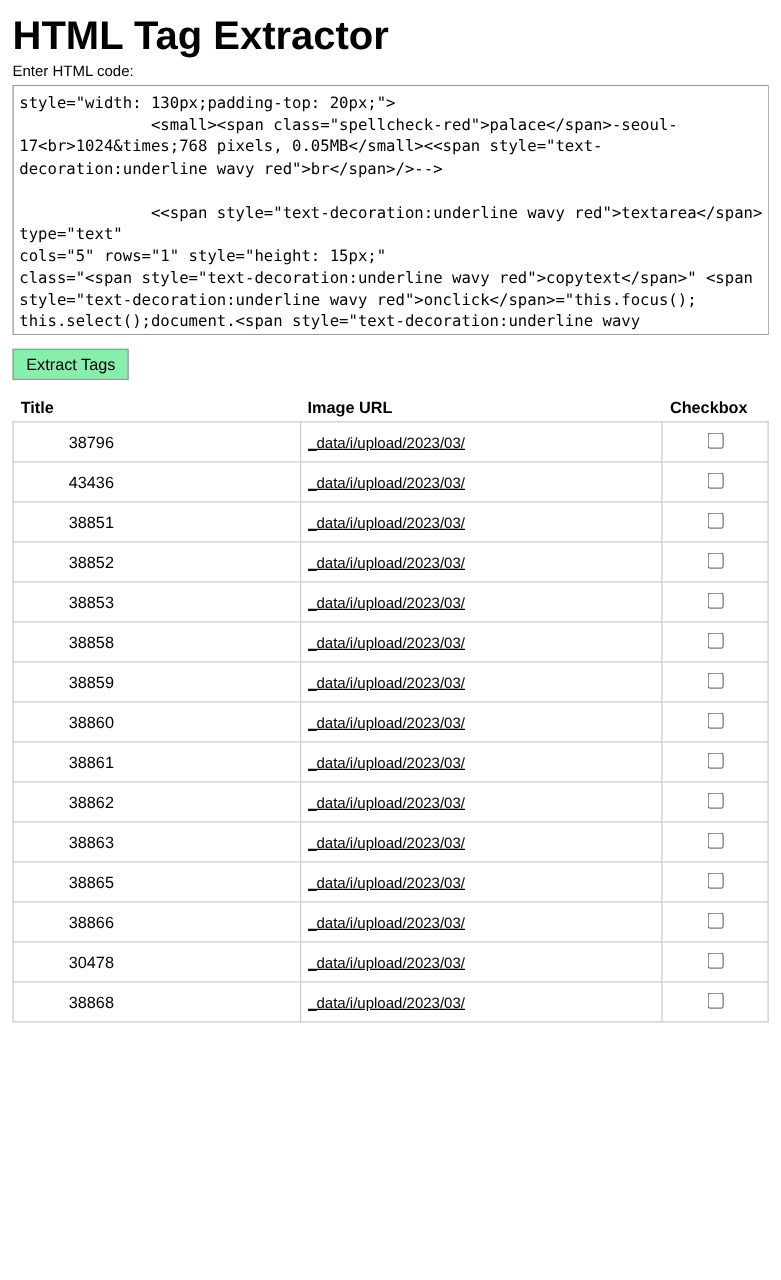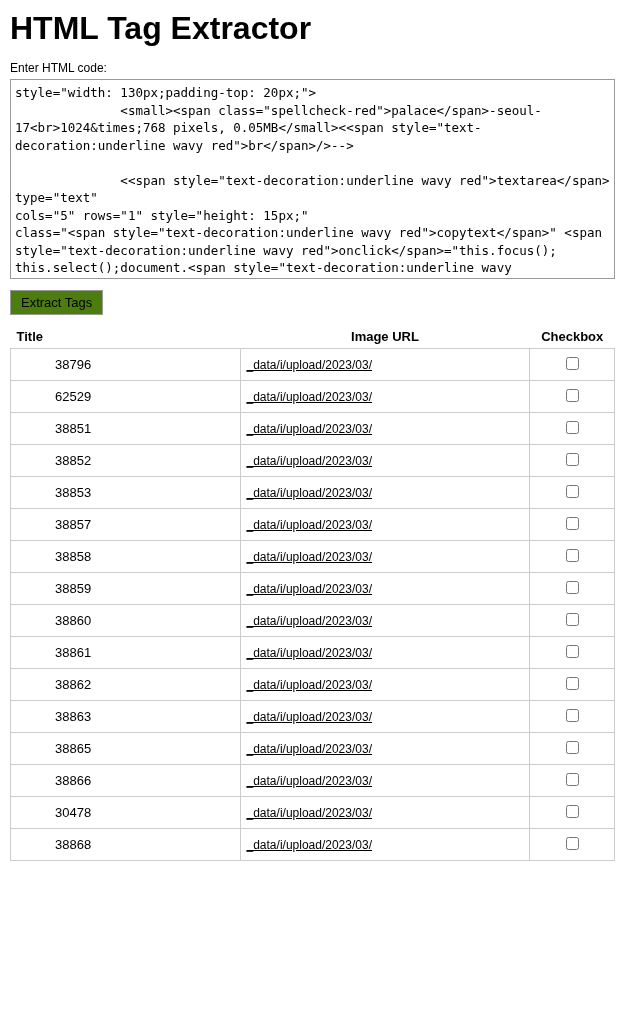--- a/index.html
+++ b/index.html
@@ -6,21 +6,21 @@
     body {
       font-family: Arial, sans-serif;
       background: #fff;
       color: #000;
       padding: 10px 10px;
       font-size: 14px;
     }
     h1 {
       font-size: 32px;
       font-weight: bold;
-      margin-bottom: 14px;
+      margin-bottom: 3px;
       font-family: Arial, sans-serif;
     }
     .label {
       font-size: 12px;
       margin-bottom: 4px;
     }
     .textarea-container {
       position: relative;
       width: 100%;
       margin-bottom: 8px;
@@ -35,33 +35,33 @@
       resize: none;
       overflow-y: scroll;
       line-height: 1.4;
       color: #000;
     }
     .extract-btn {
       display: inline-block;
       padding: 4px 10px;
       font-size: 13px;
       border: 1px solid #999;
-      background: #4d7c0f;
+      background: #86efac;
       cursor: pointer;
       margin-bottom: 10px;
       font-family: Arial, sans-serif;
     }
     table {
       width: 100%;
       border-collapse: collapse;
       font-size: 13px;
     }
     thead tr th {
       font-weight: bold;
-      text-align: center;
+      text-align: left;
       padding: 4px 6px;
       border: none;
     }
     thead tr th:first-child {
       text-align: left;
     }
     tbody tr td {
       border: 1px solid #ccc;
       padding: 4px 6px;
       height: 32px;
@@ -111,41 +111,36 @@
       <th>Checkbox</th>
     </tr>
   </thead>
   <tbody id="table-body">
   <tr>
         <td>38796</td>
         <td>_data/i/upload/2023/03/</td>
         <td><input type="checkbox" style=""></td>
       </tr>
       <tr>
-        <td>62529</td>
+        <td>43436</td>
         <td>_data/i/upload/2023/03/</td>
         <td><input type="checkbox" style=""></td>
       </tr>
       <tr>
         <td>38851</td>
         <td>_data/i/upload/2023/03/</td>
         <td><input type="checkbox" style=""></td>
       </tr>
       <tr>
         <td>38852</td>
         <td>_data/i/upload/2023/03/</td>
         <td><input type="checkbox" style=""></td>
       </tr>
       <tr>
         <td>38853</td>
-        <td>_data/i/upload/2023/03/</td>
-        <td><input type="checkbox" style=""></td>
-      </tr>
-      <tr>
-        <td>38857</td>
         <td>_data/i/upload/2023/03/</td>
         <td><input type="checkbox" style=""></td>
       </tr>
       <tr>
         <td>38858</td>
         <td>_data/i/upload/2023/03/</td>
         <td><input type="checkbox" style=""></td>
       </tr>
       <tr>
         <td>38859</td>

